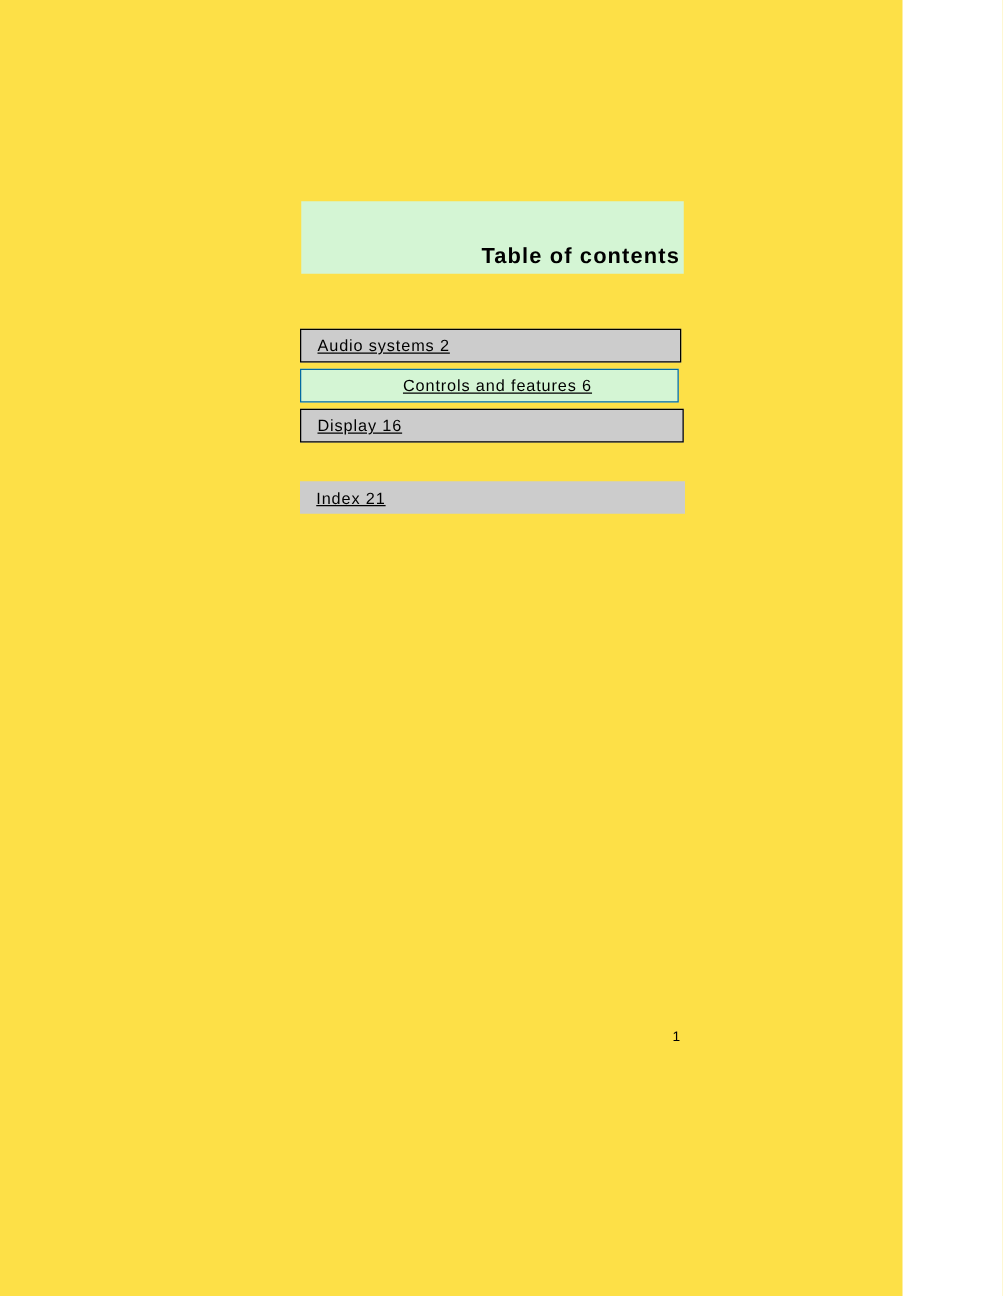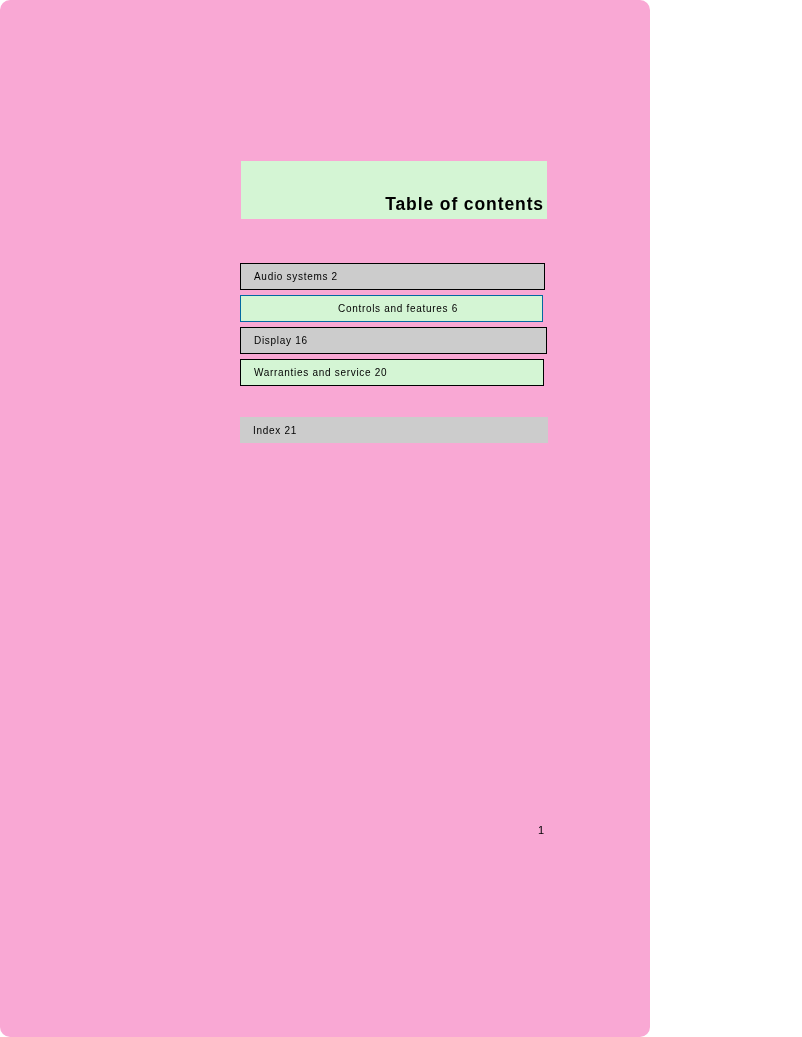--- a/index.html
+++ b/index.html
@@ -11,24 +11,23 @@
     font-family: "Liberation Sans", sans-serif;
     width: 802px;
     height: 1037px;
     position: relative;
     overflow: hidden;
   }
 
   .page {
     position: absolute;
     left: 0; top: 0;
-    width: 650px;
+    width: 722px;
     height: 1037px;
-    background: #f9a8d4;
-    border-radius: 10px;
+    background: #fde047;
   }
 
   
   .title-band {
     position: absolute;
     left: 241px;
     top: 161px;
     width: 306px;
     height: 58px;
     background: #d4f5d4;
@@ -55,25 +54,26 @@
   .toc-row {
     position: relative;
     height: 27px;
     margin-bottom: 5px;
     box-sizing: border-box;
     display: flex;
     align-items: center;
   }
 
   .toc-row .label {
-    font-size: 10px;
+    font-size: 13px;
     color: #000000;
     letter-spacing: 0.7px;
     padding-left: 13px;
     white-space: nowrap;
+    text-decoration: underline;
   }
 
   
   .row-grey {
     background: #cccccc;
     border: 1px solid #000000;
     width: 305px;
   }
   .row-green {
     background: #d4f5d4;
@@ -131,23 +131,20 @@
     <div class="toc-row row-green">
       <span class="label">Controls  and  features  6</span>
     </div>
 
     <div class="toc-row row-grey-wide">
       <span class="label">Display  16</span>
     </div>
 
 
 
-    <div class="toc-row row-green-narrow">
-      <span class="label">Warranties  and  service  20</span>
-    </div>
 
     <div class="toc-row row-plain-grey">
       <span class="label">Index  21</span>
     </div>
 
   </div>
 
   <div class="page-number">1</div>
 
 </div>

